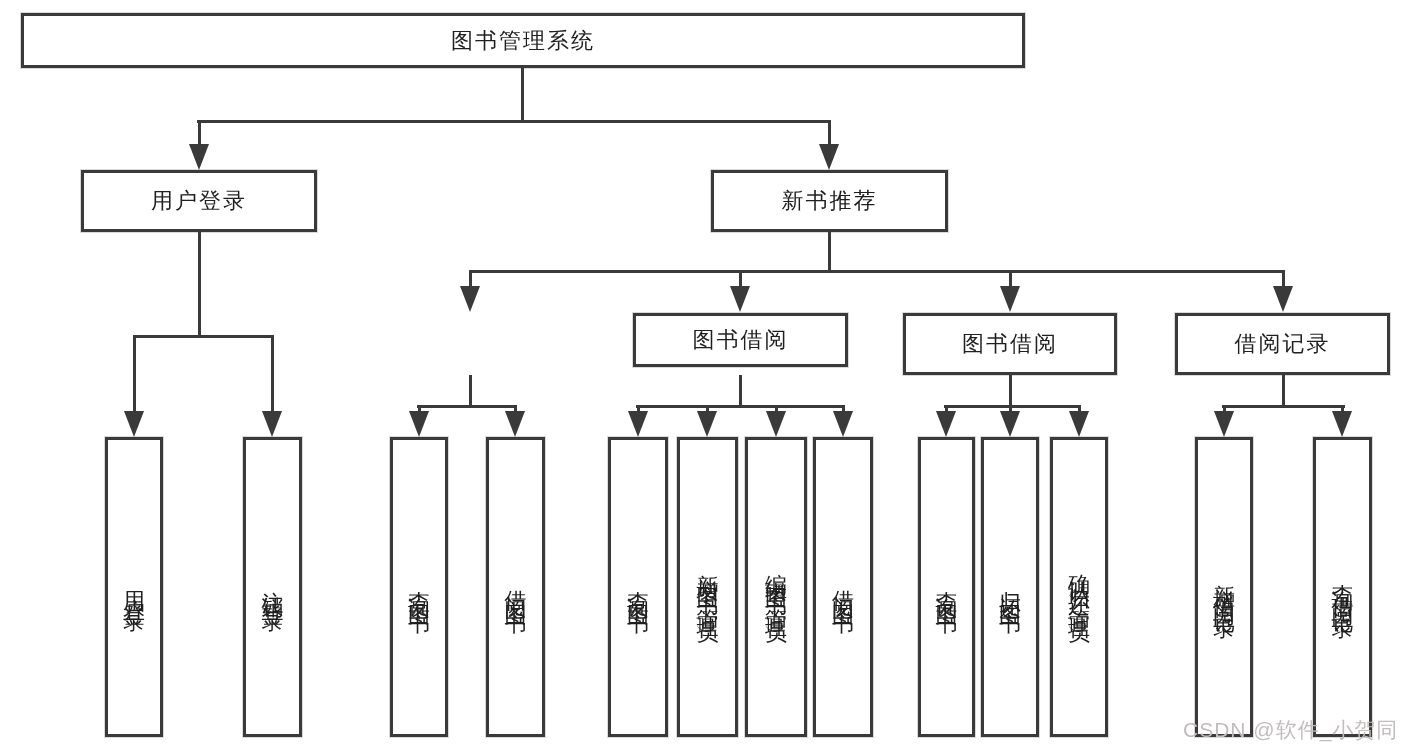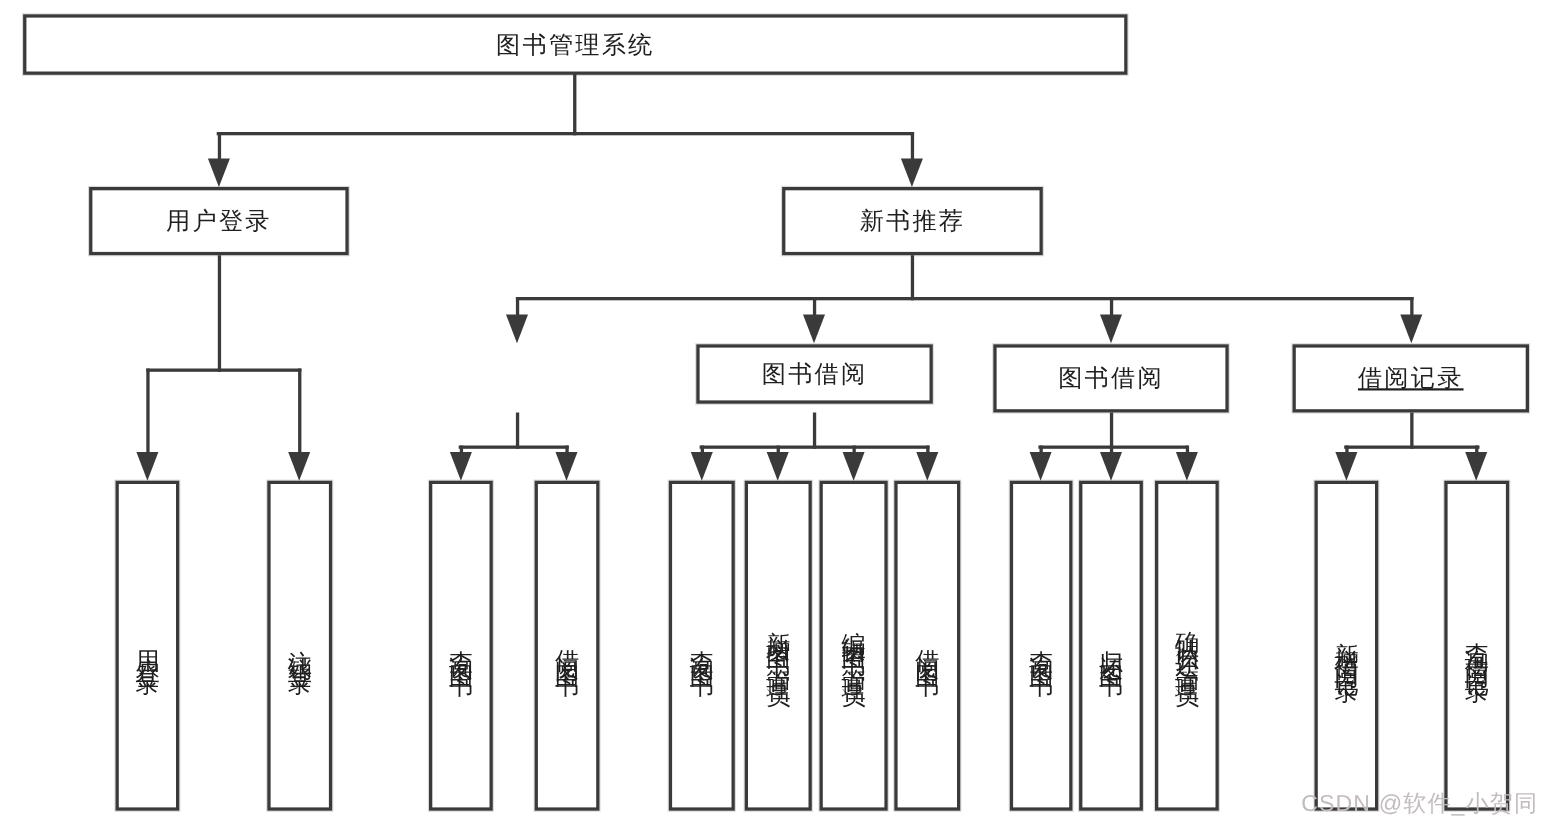--- a/index.html
+++ b/index.html
@@ -58,21 +58,21 @@
   <div class="hnode" style="left:711px;top:170px;width:237px;height:62px;">
     <span>新书推荐</span>
   </div>
 
   <div class="hnode" style="left:633px;top:313px;width:215px;height:54px;">
     <span>图书借阅</span>
   </div>
   <div class="hnode" style="left:903px;top:313px;width:214px;height:62px;">
     <span>图书借阅</span>
   </div>
-  <div class="hnode" style="left:1175px;top:313px;width:215px;height:62px;text-decoration:underline;">
+  <div class="hnode" style="left:1175px;top:313px;width:215px;height:62px;">
     <span>借阅记录</span>
   </div>
 
   <div class="leaf" style="left:105px;width:58px;">
     <span>用户登录</span>
   </div>
   <div class="leaf" style="left:243px;width:59px;">
     <span>注销登录</span>
   </div>
   <div class="leaf" style="left:390px;width:58px;">

